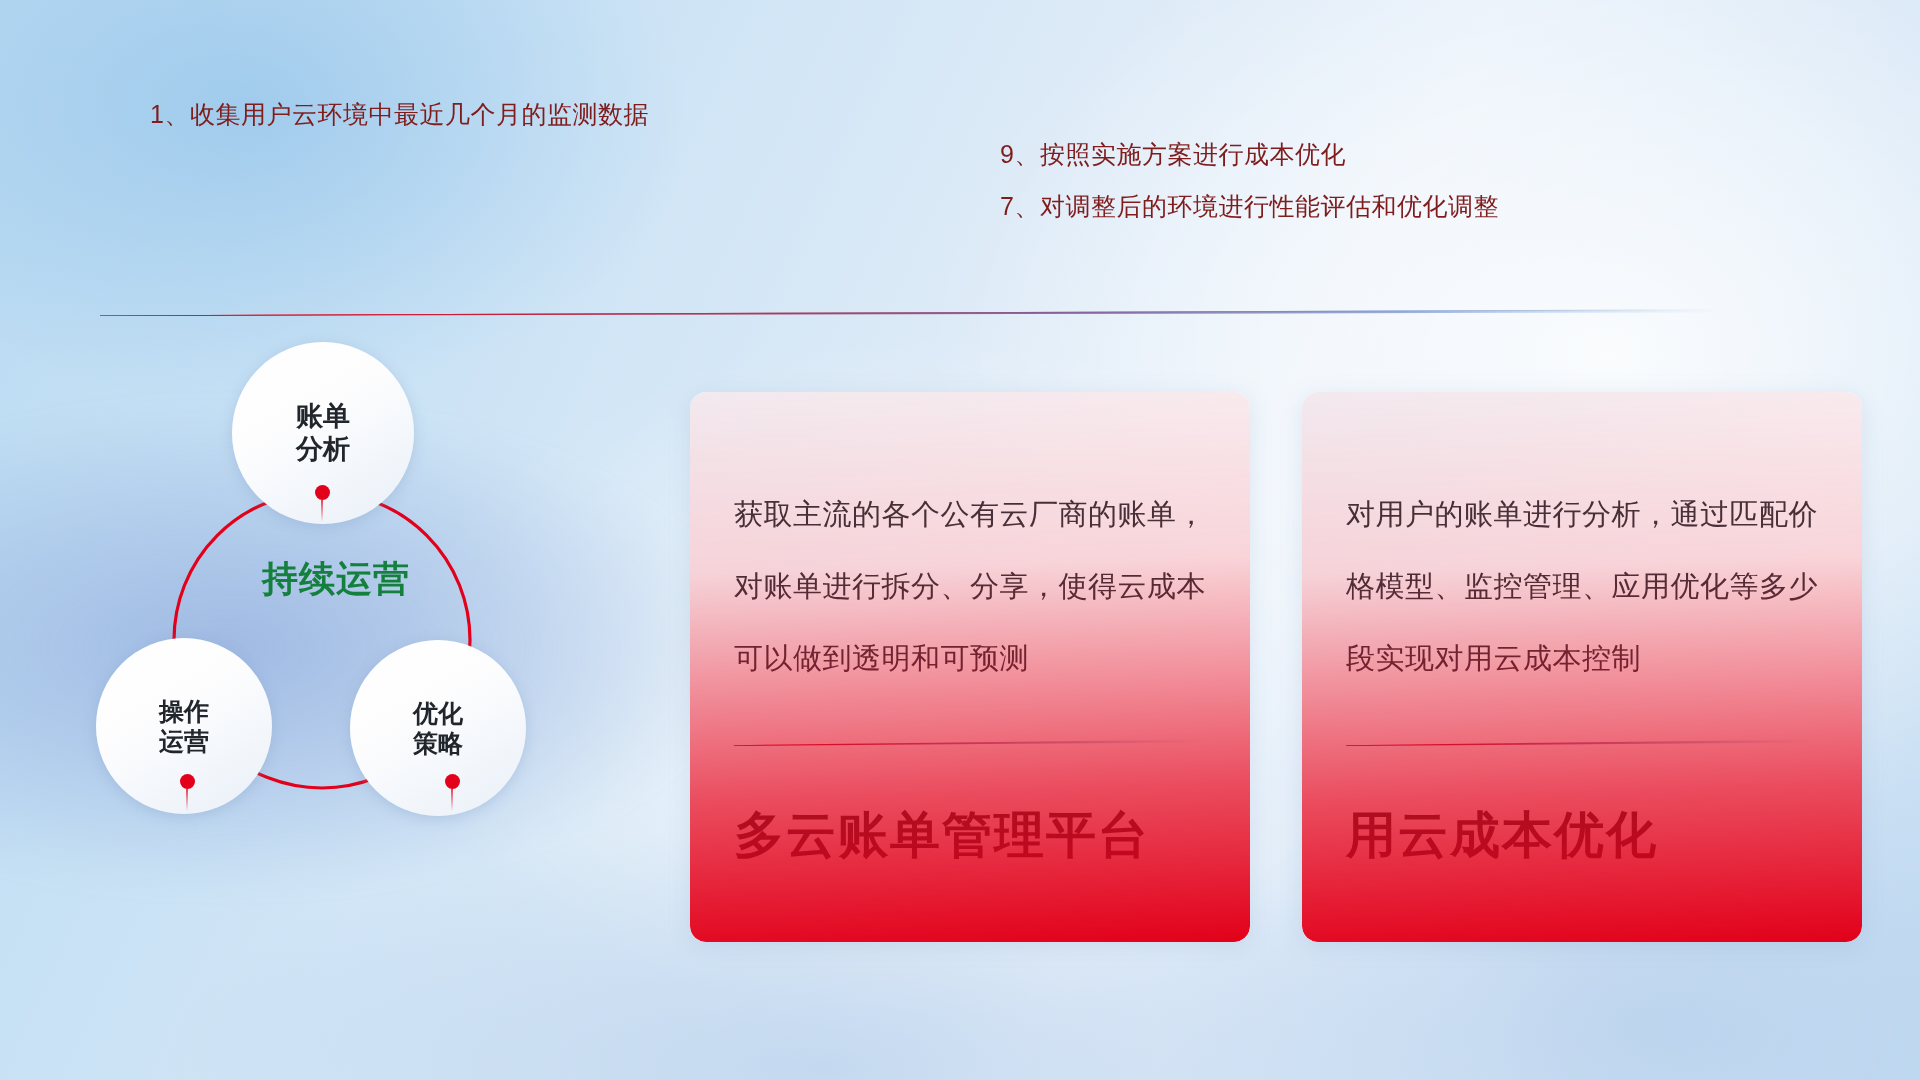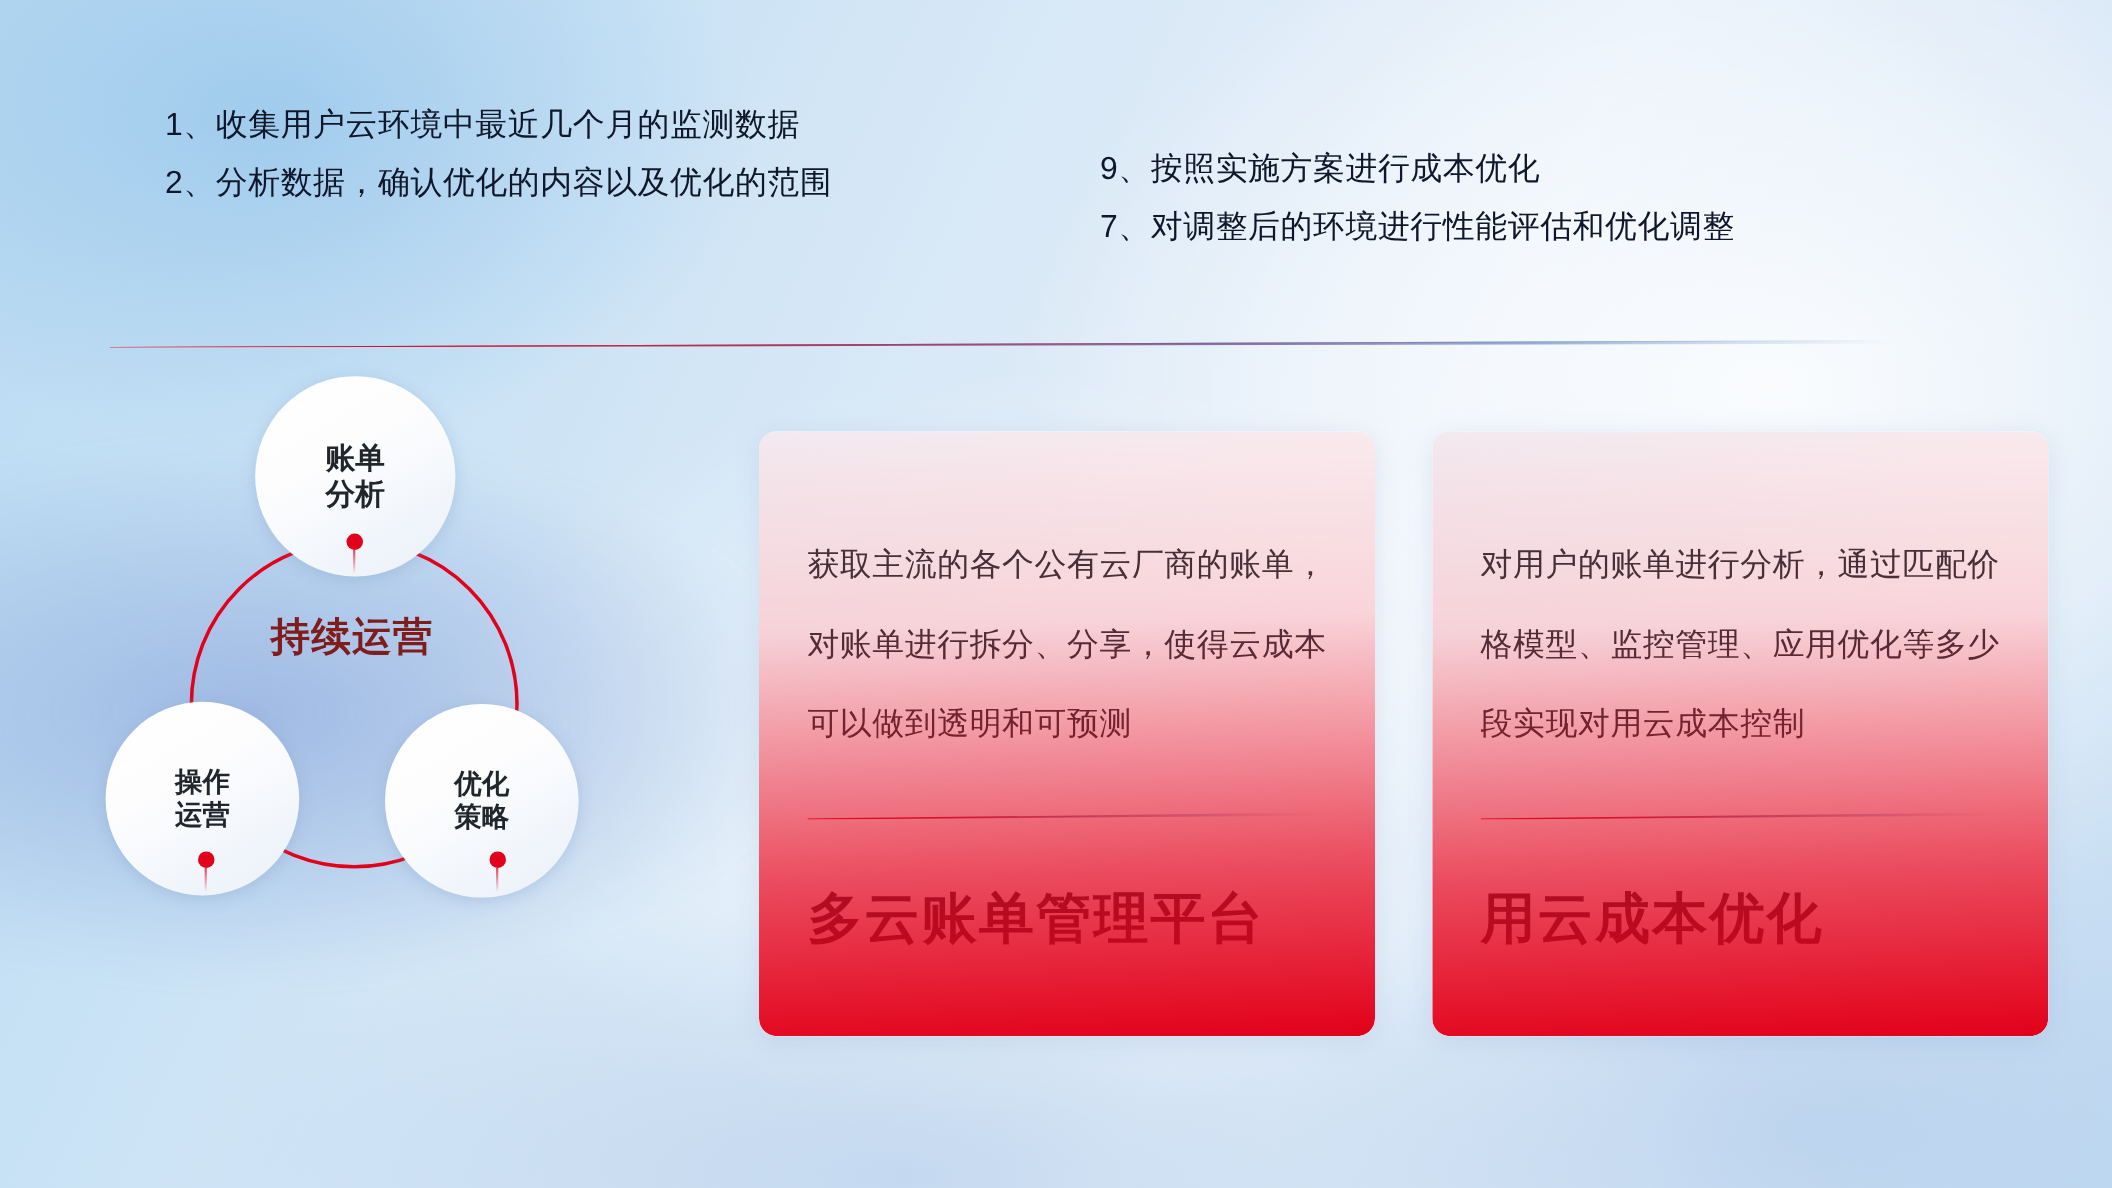--- a/index.html
+++ b/index.html
@@ -49,23 +49,23 @@
   }
 
   
   #steps{
     position:absolute; left:0; top:88px; width:1920px; height:180px;
   }
   .step-col{ position:absolute; }
   #steps-left{ left:150px; top:0; width:700px; }
   #steps-right{ left:1000px; top:40px; width:760px; }
   .step-line{
-    font-size:29px;
+    font-size:25px;
     line-height:52px;
-    color:#0f172a;
+    color:#7f1d1d;
     letter-spacing:.5px;
     white-space:nowrap;
   }
 
   
   #top-divider{
     position:absolute; left:100px; top:306px;
     width:1620px; height:10px;
   }
   #top-divider .bar{
@@ -96,23 +96,23 @@
     left:-4px; top:288px; width:176px; height:176px;
     font-size:25px;
   }
   #node-right{
     left:250px; top:290px; width:176px; height:176px;
     font-size:25px;
   }
   #center-label{
     position:absolute;
     left:130px; top:208px; width:180px;
-    text-align:center;
+    text-align:right;
     font-size:36px; font-weight:bold; line-height:1.18;
-    color:#7f1d1d;
+    color:#15803d;
     letter-spacing:1px;
   }
   .ring-dot{
     position:absolute;
     width:15px; height:15px; border-radius:50%;
     background:#e2001a;
   }
   .ring-tail{
     position:absolute;
     width:2px; height:22px;
@@ -168,21 +168,20 @@
 <div id="bg-blob-topleft"></div>
 <div id="bg-glow-right"></div>
 <div id="bg-glow-center"></div>
 <div id="bg-blob-left"></div>
 <div id="bg-blob-bottom"></div>
 <div id="bg-blob-bottomright"></div>
 
 <div id="steps">
   <div class="step-col" id="steps-left">
     <div class="step-line">1、收集用户云环境中最近几个月的监测数据</div>
-    <div class="step-line">2、分析数据，确认优化的内容以及优化的范围</div>
   </div>
   <div class="step-col" id="steps-right">
     <div class="step-line">9、按照实施方案进行成本优化</div>
     <div class="step-line">7、对调整后的环境进行性能评估和优化调整</div>
   </div>
 </div>
 
 <div id="top-divider">
   <svg class="bar" viewBox="0 0 1620 10" preserveAspectRatio="none">
     <defs>

